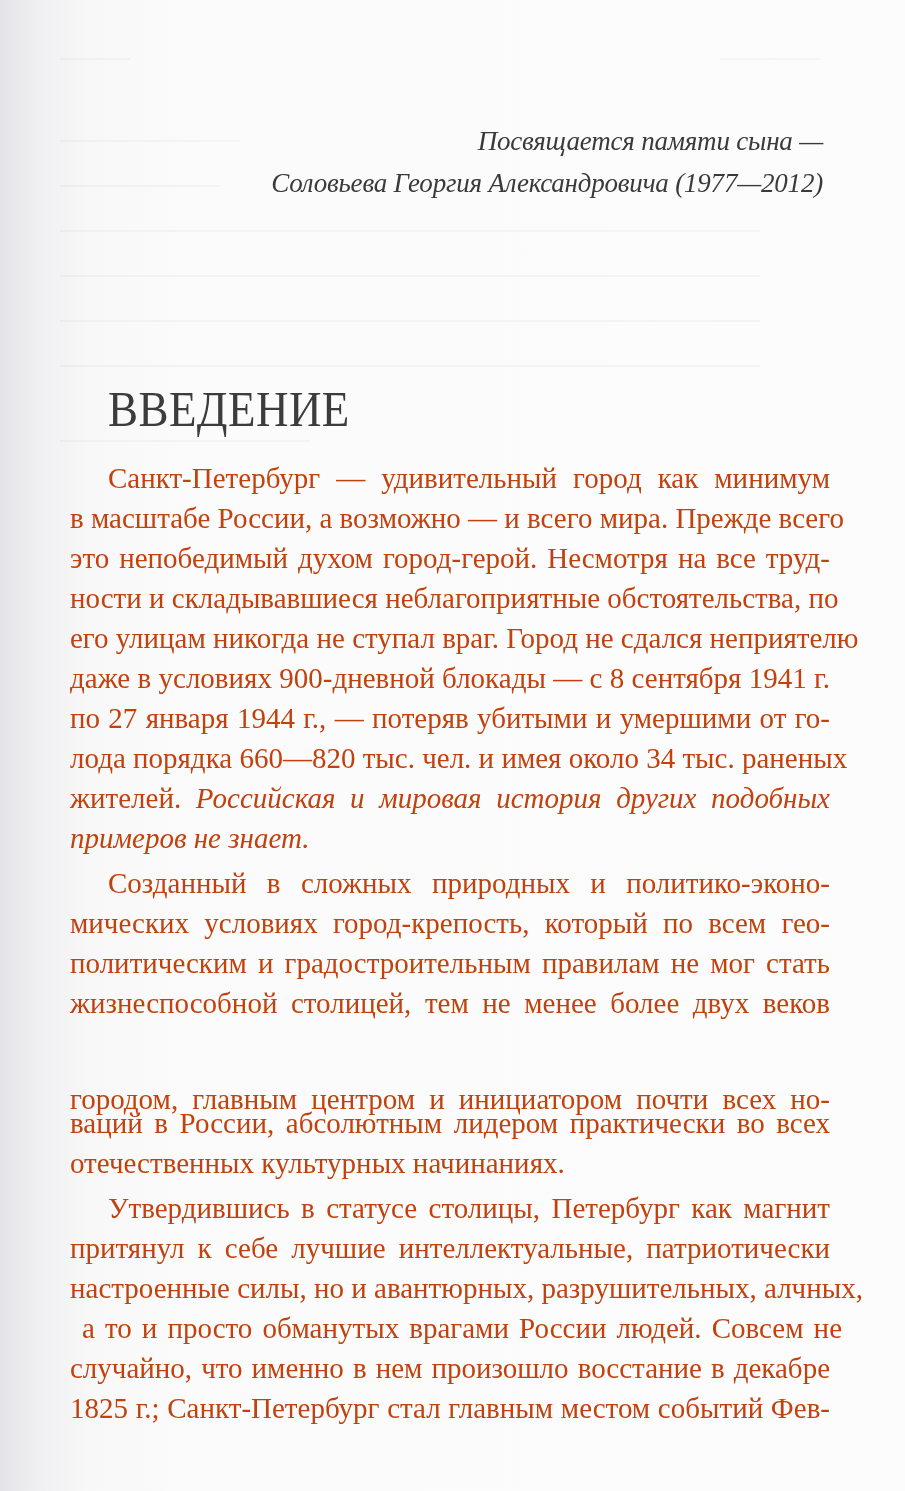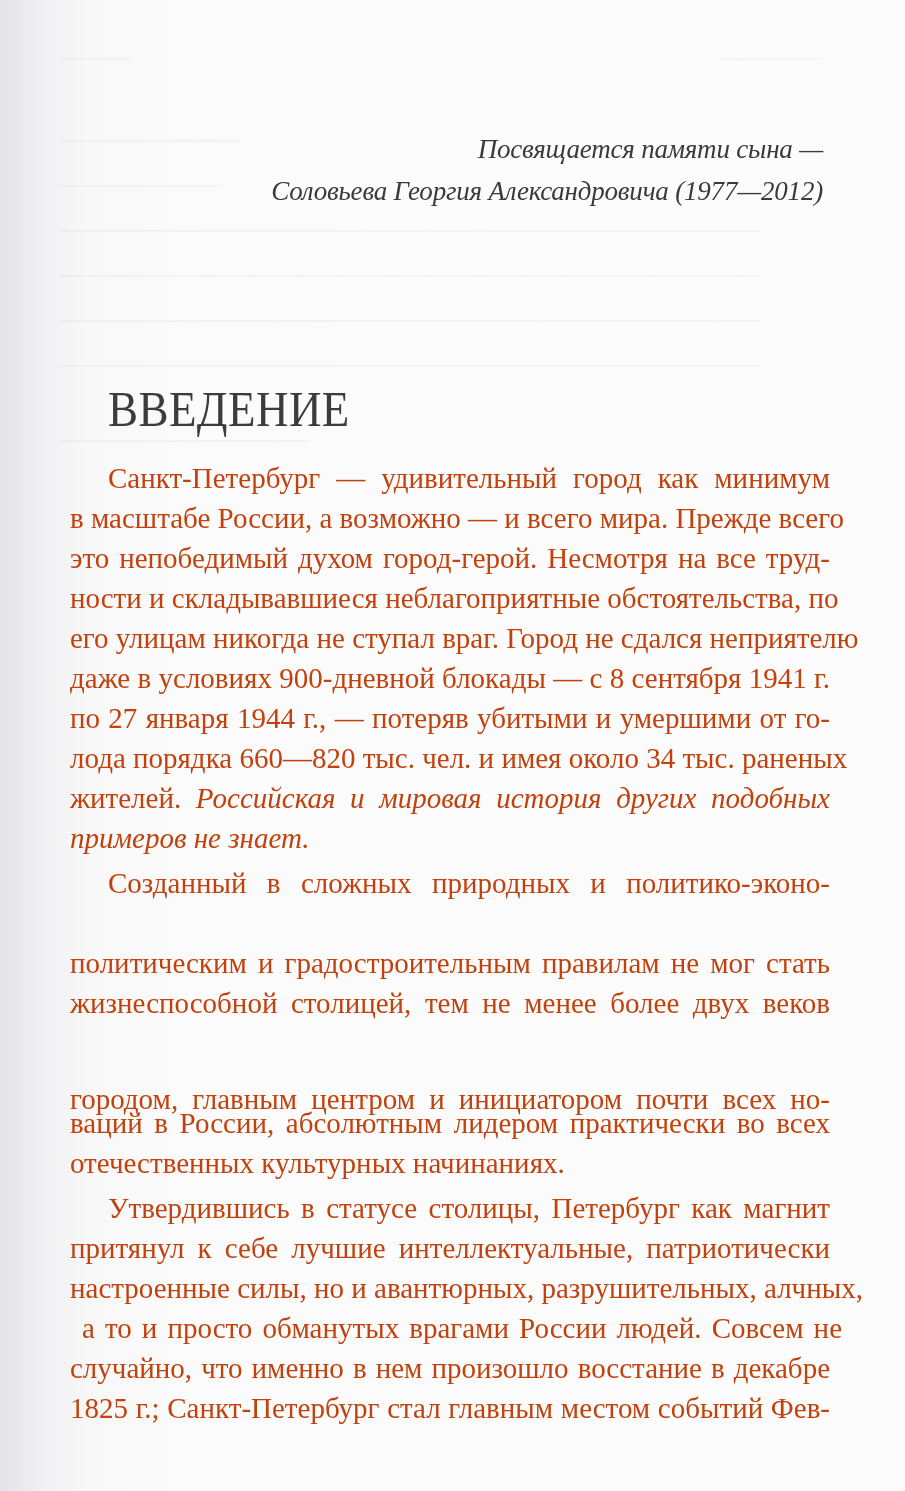--- a/index.html
+++ b/index.html
@@ -14,21 +14,20 @@
     pointer-events: none;
   }
   .ghost div {
     position: absolute; height: 2px; background: rgba(120,120,130,0.06);
   }
   .page { position: absolute; left: 0; top: 0; width: 905px; height: 1491px; }
   .dedication {
     position: absolute; right: 82px; text-align: right;
     font-style: italic; font-size: 27px; color: #3a3a3a; white-space: nowrap;
     letter-spacing: -0.2px;
-    margin-top: 8px;
   }
   .title {
     position: absolute; left: 108px; top: 380px;
     font-size: 50px; color: #3c3c3c; letter-spacing: 0.5px;
     transform: scaleX(0.9); transform-origin: left center;
   }
   .line {
     position: absolute; left: 70px; width: 760px;
     font-size: 29px; line-height: 30px; white-space: nowrap;
     text-align: justify; text-align-last: justify;
@@ -65,20 +64,21 @@
   <div class="line" style="top:543px;">это непобедимый духом город-герой. Несмотря на все труд-</div>
   <div class="line" style="top:583px;">ности и складывавшиеся неблагоприятные обстоятельства, по</div>
   <div class="line" style="top:623px;">его улицам никогда не ступал враг. Город не сдался неприятелю</div>
   <div class="line" style="top:663px;">даже в условиях 900-дневной блокады — с 8 сентября 1941 г.</div>
   <div class="line" style="top:703px;">по 27 января 1944 г., — потеряв убитыми и умершими от го-</div>
   <div class="line" style="top:743px;">лода порядка 660—820 тыс. чел. и имея около 34 тыс. раненых</div>
   <div class="line" style="top:783px;"><span>жителей. </span><span class="it">Российская и мировая история других подобных</span></div>
   <div class="line last it" style="top:823px;">примеров не знает.</div>
 
   <div class="line indent" style="top:868px;">Созданный в сложных природных и политико-эконо-</div>
+  <div class="line" style="top:908px;">мических условиях город-крепость, который по всем гео-</div>
   <div class="line" style="top:948px;">политическим и градостроительным правилам не мог стать</div>
   <div class="line" style="top:988px;">жизнеспособной столицей, тем не менее более двух веков</div>
   <div class="line" style="top:1068px;margin-top:16px;">городом, главным центром и инициатором почти всех но-</div>
   <div class="line" style="top:1108px;">ваций в России, абсолютным лидером практически во всех</div>
   <div class="line last" style="top:1148px;">отечественных культурных начинаниях.</div>
 
   <div class="line indent" style="top:1193px;">Утвердившись в статусе столицы, Петербург как магнит</div>
   <div class="line" style="top:1233px;">притянул к себе лучшие интеллектуальные, патриотически</div>
   <div class="line" style="top:1273px;">настроенные силы, но и авантюрных, разрушительных, алчных,</div>
   <div class="line" style="top:1313px;margin-left:12px;">а то и просто обманутых врагами России людей. Совсем не</div>

